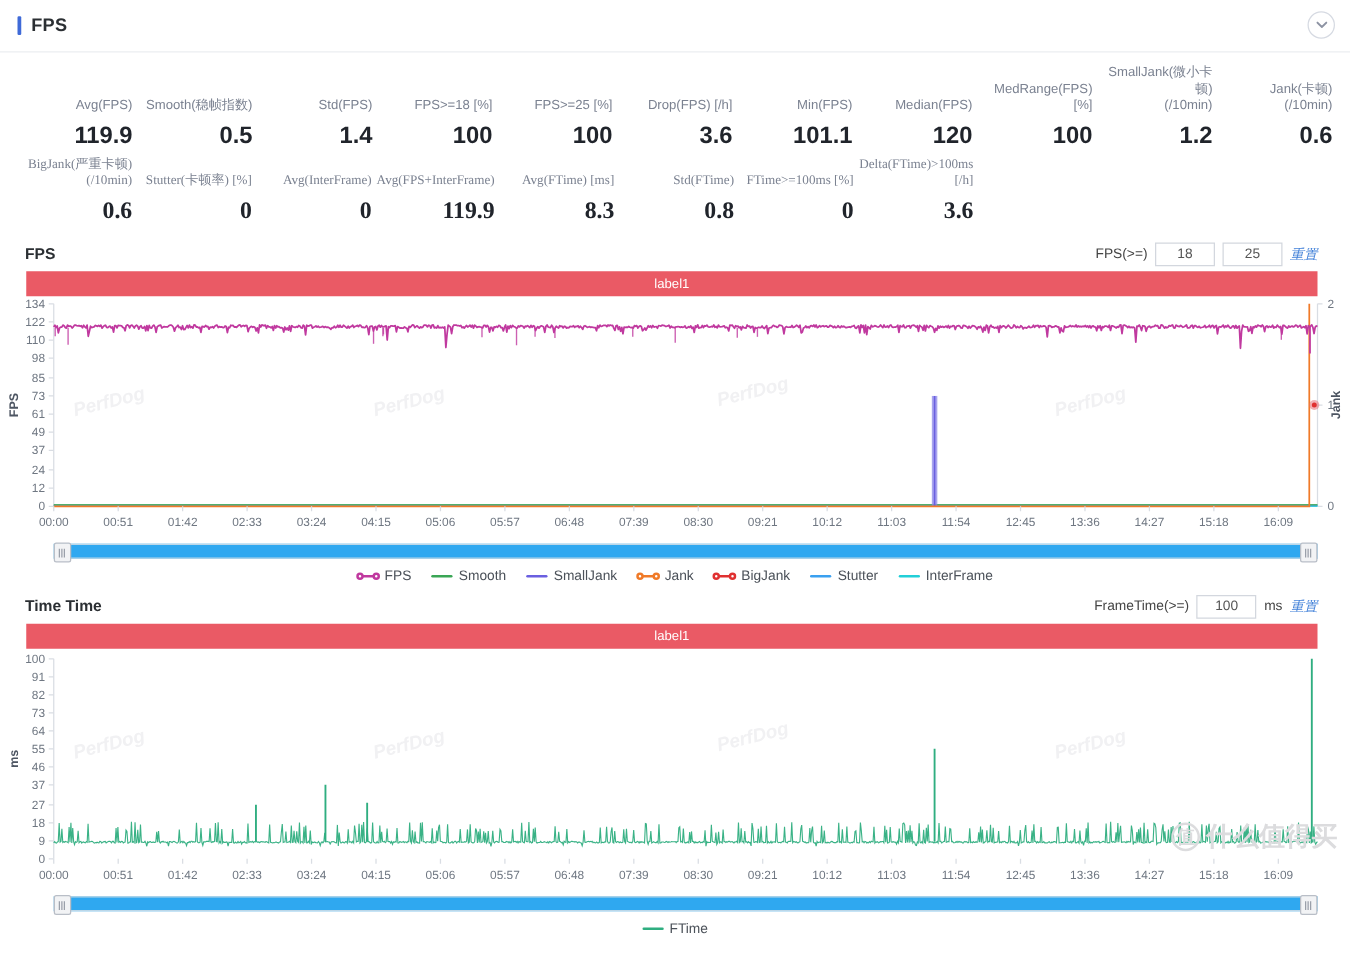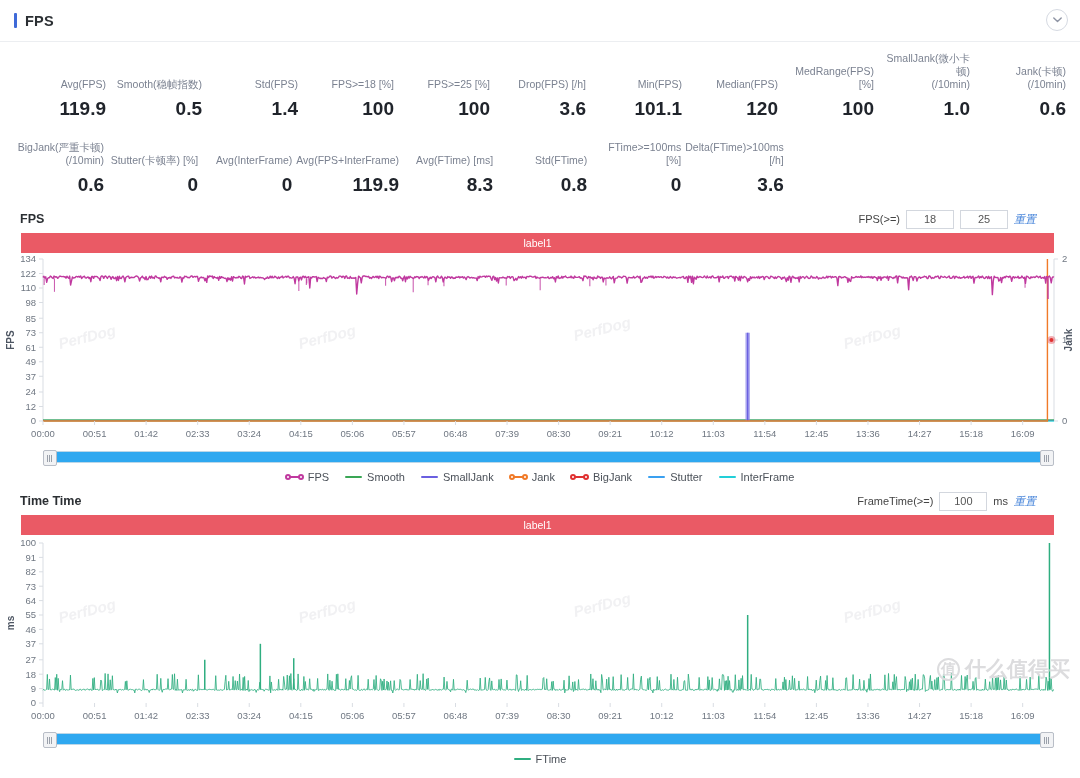--- a/index.html
+++ b/index.html
@@ -42,31 +42,31 @@
     flex: 1 1 0; text-align: right; padding: 0 2px;
   }
   .stat-label {
     font-size: 10.5px; color: #7b8291; line-height: 13px;
     display: block; white-space: pre-line;
   }
   .stat-value {
     font-size: 19px; font-weight: bold; color: #20242b; margin-top: 6px;
     line-height: 24px;
   }
-  .stats-row.second { margin-top: 20px; }
+  .stats-row.second { margin-top: 4px; font-family: Liberation Serif, serif; }
 
   
   .chart-block { position: relative; margin-top: 6px; }
   .chart-head {
     position: relative; height: 24px;
     padding-left: 20px; display:flex; align-items:center;
   }
   .chart-head-title { font-size: 12.5px; font-weight: bold; color: #2b2f33; }
   .chart-controls {
-    position: absolute; right: 44px; top: 0; height: 24px;
+    position: absolute; right: 26px; top: 0; height: 24px;
     display: flex; align-items: center; gap: 6px;
     font-size: 11px; color: #444;
   }
   .ctrl-input {
     width: 48px; height: 19px; border: 1px solid #d3d7de; background:#fff;
     font-size: 11px; text-align: center; color:#555;
     font-family: "Liberation Sans", sans-serif;
     padding:0;
   }
   .reset-link { color: #3f7fd8; font-size: 11px; cursor: pointer; font-style: italic; }
@@ -196,21 +196,21 @@
           <span class="stat-label">Median(FPS)</span>
           <div class="stat-value">120</div>
         </div>
         <div class="stat">
           <span class="stat-label">MedRange(FPS)[%]</span>
           <div class="stat-value">100</div>
         </div>
         <div class="stat">
           <span class="stat-label">SmallJank(微小卡顿)
 (/10min)</span>
-          <div class="stat-value">1.0</div>
+          <div class="stat-value">1.2</div>
         </div>
         <div class="stat">
           <span class="stat-label">Jank(卡顿)
 (/10min)</span>
           <div class="stat-value">0.6</div>
         </div>
       </div>
     <div class="stats-row second" id="stats-row-2">
         <div class="stat">
           <span class="stat-label">BigJank(严重卡顿)

